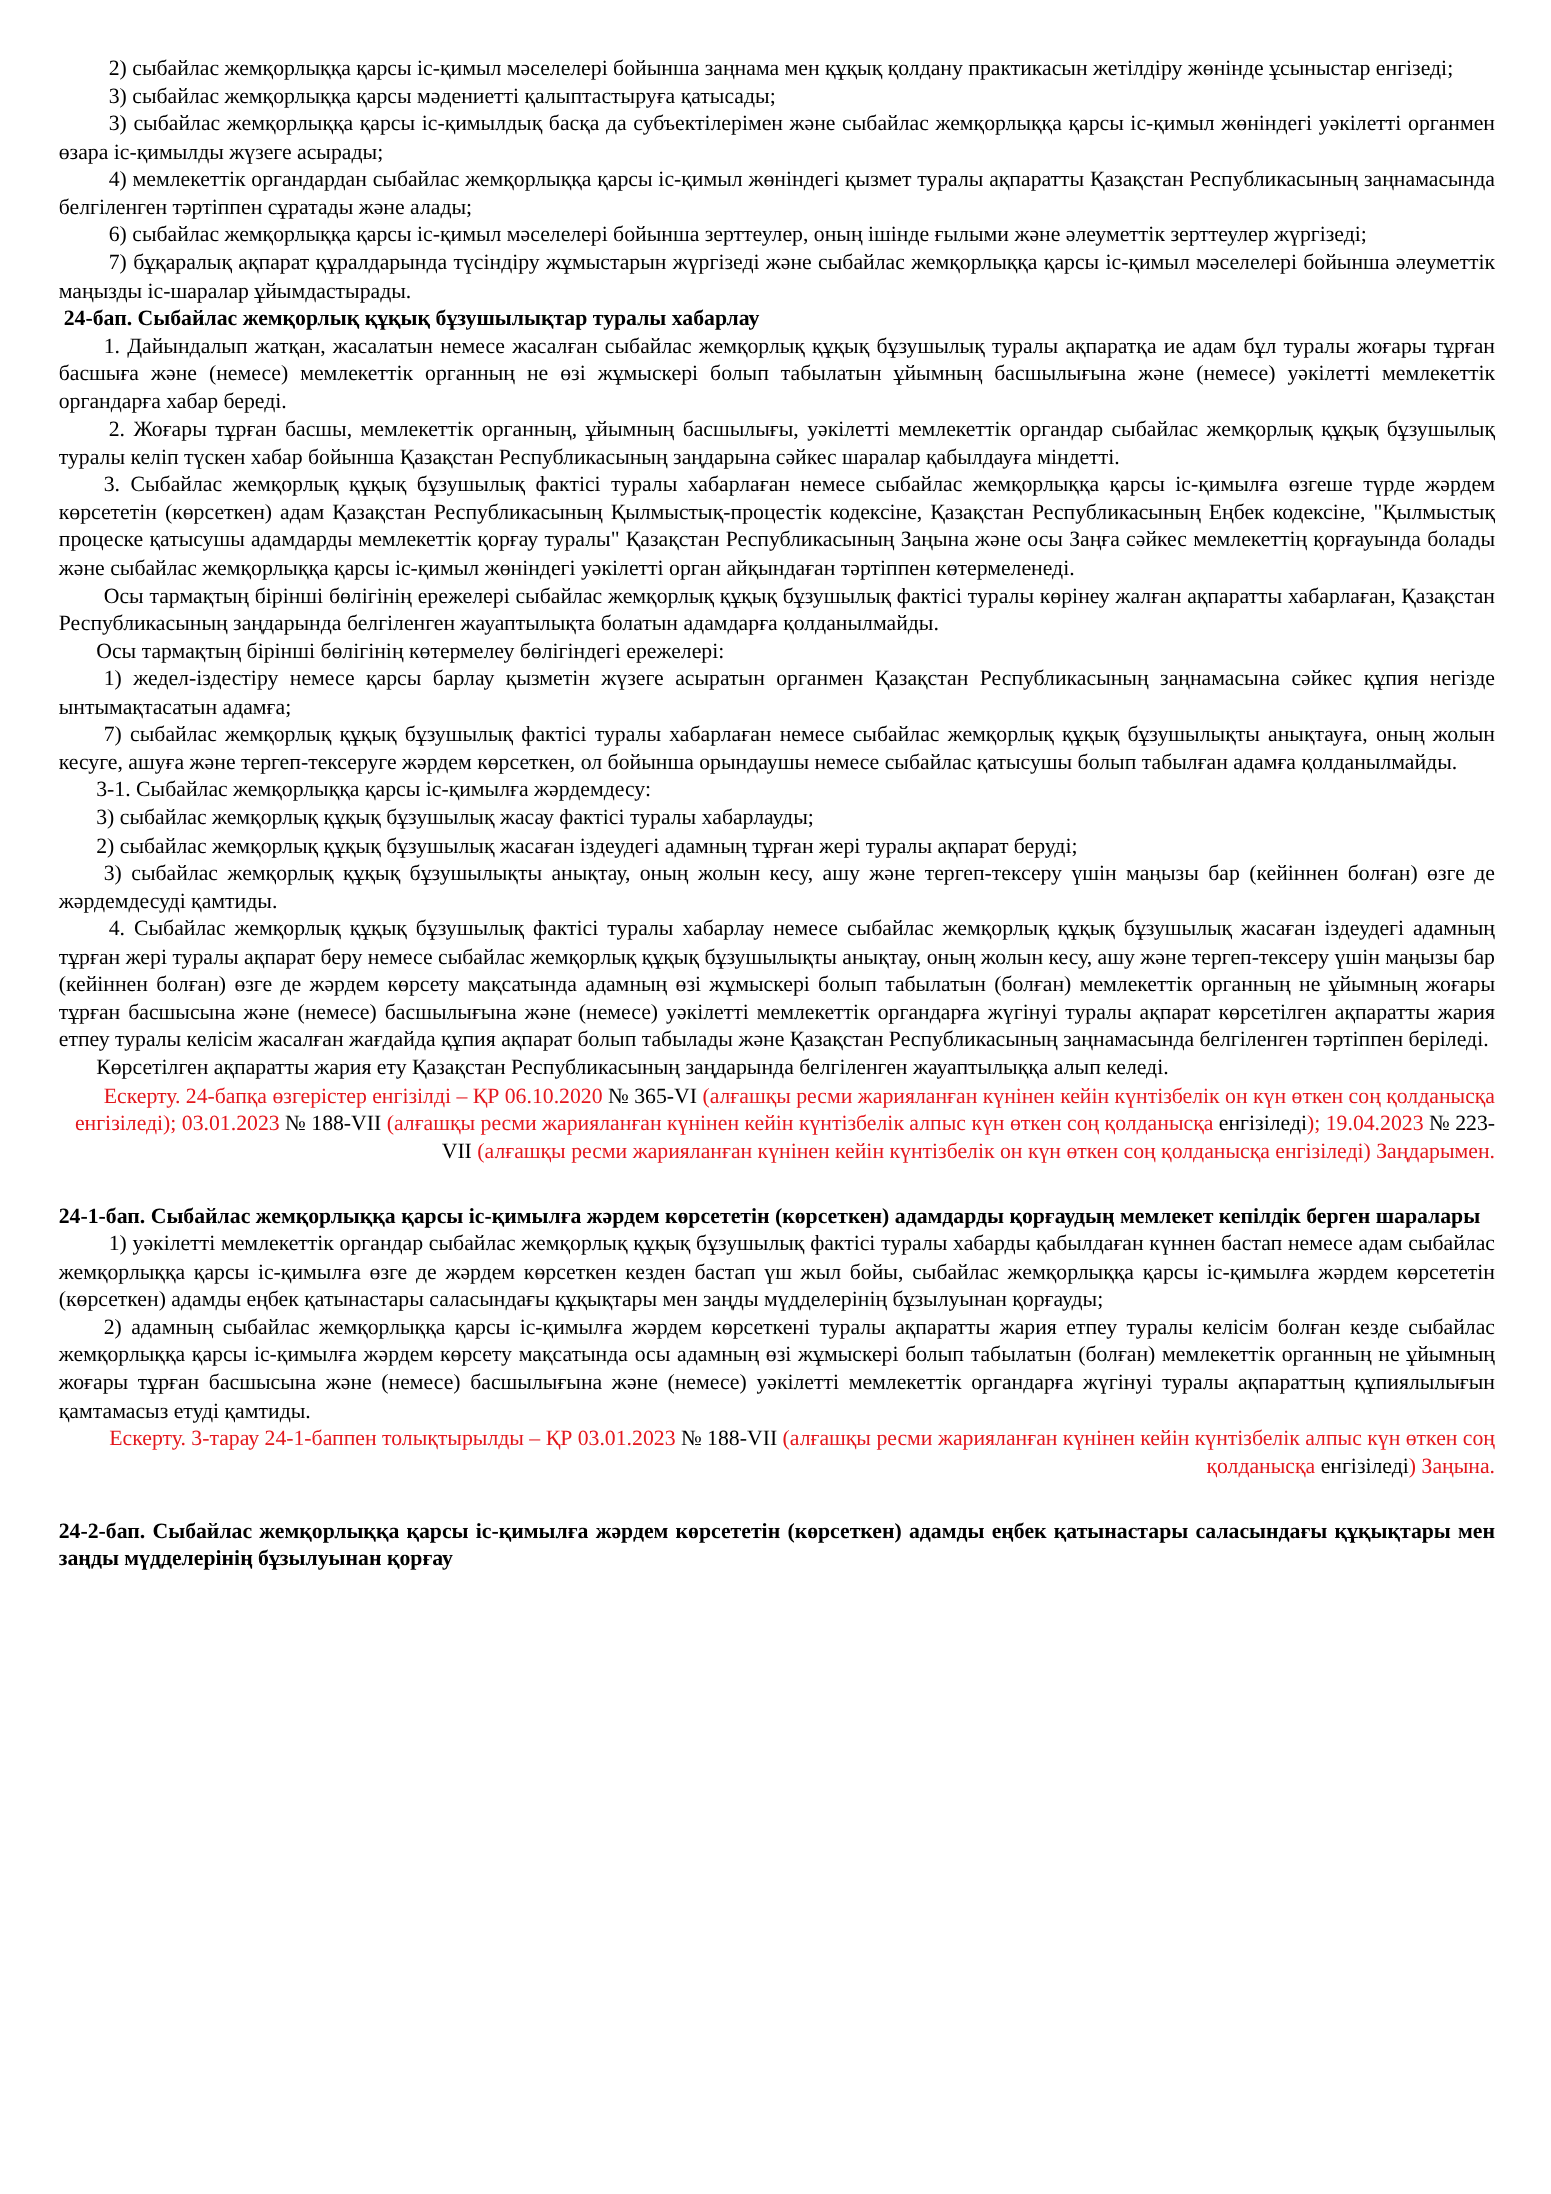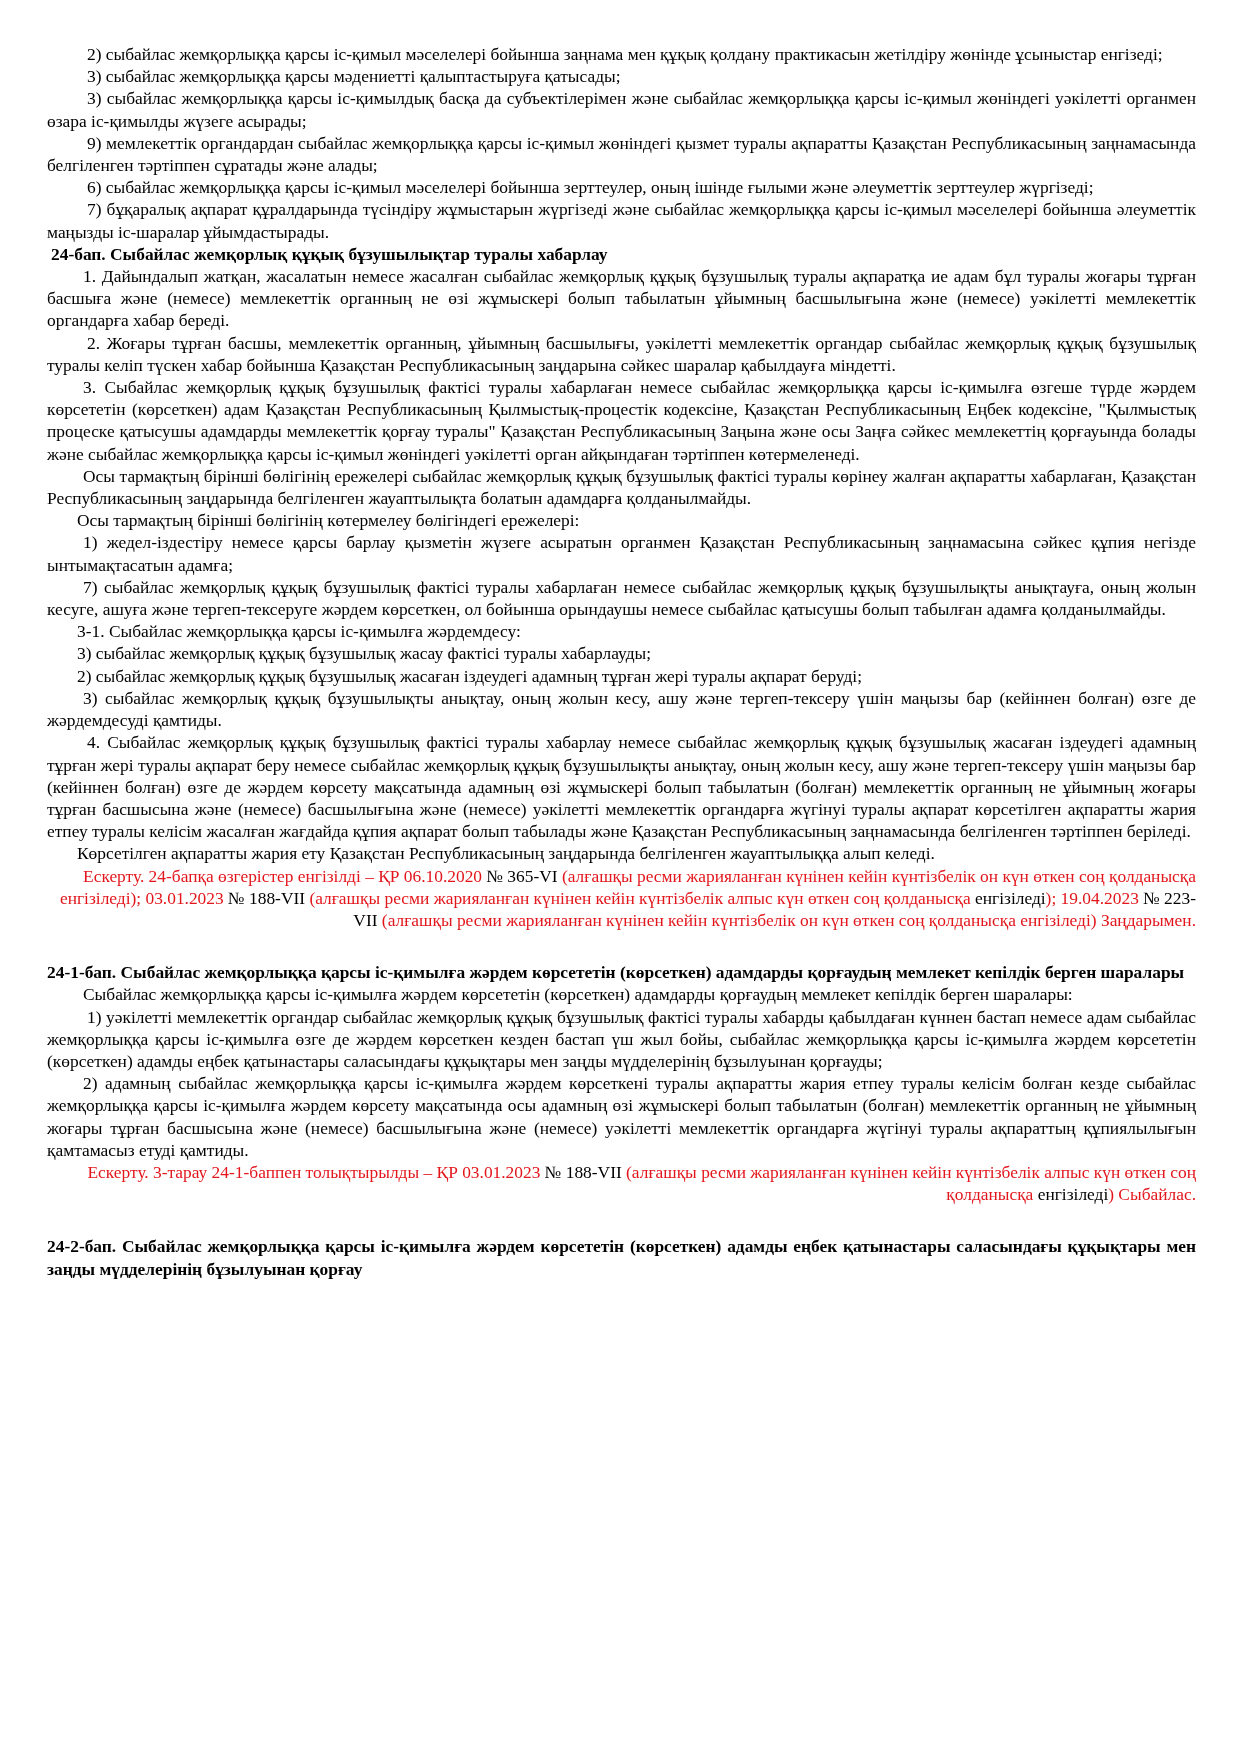--- a/index.html
+++ b/index.html
@@ -19,21 +19,21 @@
     .gap { height: 22px; }
   </style>
 </head>
 <body>
 
 <div class="page">
 
   <p class="i2">2) сыбайлас жемқорлыққа қарсы іс-қимыл мәселелері бойынша заңнама мен құқық қолдану практикасын жетілдіру жөнінде ұсыныстар енгізеді;</p>
   <p class="i2">3) сыбайлас жемқорлыққа қарсы мәдениетті қалыптастыруға қатысады;</p>
   <p class="i2">3) сыбайлас жемқорлыққа қарсы іс-қимылдық басқа да субъектілерімен және сыбайлас жемқорлыққа қарсы іс-қимыл жөніндегі уәкілетті органмен өзара іс-қимылды жүзеге асырады;</p>
-  <p class="i2">9) мемлекеттік органдардан сыбайлас жемқорлыққа қарсы іс-қимыл жөніндегі қызмет туралы ақпаратты Қазақстан Республикасының заңнамасында белгіленген тәртіппен сұратады және алады;</p>
+  <p class="i2">4) мемлекеттік органдардан сыбайлас жемқорлыққа қарсы іс-қимыл жөніндегі қызмет туралы ақпаратты Қазақстан Республикасының заңнамасында белгіленген тәртіппен сұратады және алады;</p>
   <p class="i2">6) сыбайлас жемқорлыққа қарсы іс-қимыл мәселелері бойынша зерттеулер, оның ішінде ғылыми және әлеуметтік зерттеулер жүргізеді;</p>
   <p class="i2">7) бұқаралық ақпарат құралдарында түсіндіру жұмыстарын жүргізеді және сыбайлас жемқорлыққа қарсы іс-қимыл мәселелері бойынша әлеуметтік маңызды іс-шаралар ұйымдастырады.</p>
 
   <p class="h i0">24-бап. Сыбайлас жемқорлық құқық бұзушылықтар туралы хабарлау</p>
   <p>1. Дайындалып жатқан, жасалатын немесе жасалған сыбайлас жемқорлық құқық бұзушылық туралы ақпаратқа ие адам бұл туралы жоғары тұрған басшыға және (немесе) мемлекеттік органның не өзі жұмыскері болып табылатын ұйымның басшылығына және (немесе) уәкілетті мемлекеттік органдарға хабар береді.</p>
   <p class="i2">2. Жоғары тұрған басшы, мемлекеттік органның, ұйымның басшылығы, уәкілетті мемлекеттік органдар сыбайлас жемқорлық құқық бұзушылық туралы келіп түскен хабар бойынша Қазақстан Республикасының заңдарына сәйкес шаралар қабылдауға міндетті.</p>
   <p>3. Сыбайлас жемқорлық құқық бұзушылық фактісі туралы хабарлаған немесе сыбайлас жемқорлыққа қарсы іс-қимылға өзгеше түрде жәрдем көрсететін (көрсеткен) адам Қазақстан Республикасының Қылмыстық-процестік кодексіне, Қазақстан Республикасының Еңбек кодексіне, "Қылмыстық процеске қатысушы адамдарды мемлекеттік қорғау туралы" Қазақстан Республикасының Заңына және осы Заңға сәйкес мемлекеттің қорғауында болады және сыбайлас жемқорлыққа қарсы іс-қимыл жөніндегі уәкілетті орган айқындаған тәртіппен көтермеленеді.</p>
   <p>Осы тармақтың бірінші бөлігінің ережелері сыбайлас жемқорлық құқық бұзушылық фактісі туралы көрінеу жалған ақпаратты хабарлаған, Қазақстан Республикасының заңдарында белгіленген жауаптылықта болатын адамдарға қолданылмайды.</p>
   <p class="i1">Осы тармақтың бірінші бөлігінің көтермелеу бөлігіндегі ережелері:</p>
   <p>1) жедел-іздестіру немесе қарсы барлау қызметін жүзеге асыратын органмен Қазақстан Республикасының заңнамасына сәйкес құпия негізде ынтымақтасатын адамға;</p>
@@ -45,24 +45,23 @@
   <p class="i2">4. Сыбайлас жемқорлық құқық бұзушылық фактісі туралы хабарлау немесе сыбайлас жемқорлық құқық бұзушылық жасаған іздеудегі адамның тұрған жері туралы ақпарат беру немесе сыбайлас жемқорлық құқық бұзушылықты анықтау, оның жолын кесу, ашу және тергеп-тексеру үшін маңызы бар (кейіннен болған) өзге де жәрдем көрсету мақсатында адамның өзі жұмыскері болып табылатын (болған) мемлекеттік органның не ұйымның жоғары тұрған басшысына және (немесе) басшылығына және (немесе) уәкілетті мемлекеттік органдарға жүгінуі туралы ақпарат көрсетілген ақпаратты жария етпеу туралы келісім жасалған жағдайда құпия ақпарат болып табылады және Қазақстан Республикасының заңнамасында белгіленген тәртіппен беріледі.</p>
   <p class="i1">Көрсетілген ақпаратты жария ету Қазақстан Республикасының заңдарында белгіленген жауаптылыққа алып келеді.</p>
   <p class="note i1">
     <span class="red">Ескерту. 24-бапқа өзгерістер енгізілді – ҚР 06.10.2020</span><span> № 365-VI </span><span class="red">(алғашқы ресми жарияланған күнінен кейін күнтізбелік он күн өткен соң қолданысқа енгізіледі); 03.01.2023</span><span> № 188-VII </span><span class="red">(алғашқы ресми жарияланған күнінен кейін күнтізбелік алпыс күн өткен соң қолданысқа</span><span> енгізіледі</span><span class="red">); 19.04.2023</span><span> № 223-VII </span><span class="red">(алғашқы ресми жарияланған күнінен кейін күнтізбелік он күн өткен соң қолданысқа енгізіледі) Заңдарымен.</span>
   </p>
 
   <div class="gap"></div>
   <div class="gap" style="height:8px"></div>
 
   <p class="h noind">24-1-бап. Сыбайлас жемқорлыққа қарсы іс-қимылға жәрдем көрсететін (көрсеткен) адамдарды қорғаудың мемлекет кепілдік берген шаралары</p>
-  <p>Сыбайлас жемқорлыққа қарсы іс-қимылға жәрдем көрсететін (көрсеткен) адамдарды қорғаудың мемлекет кепілдік берген шаралары:</p>
   <p class="i2">1) уәкілетті мемлекеттік органдар сыбайлас жемқорлық құқық бұзушылық фактісі туралы хабарды қабылдаған күннен бастап немесе адам сыбайлас жемқорлыққа қарсы іс-қимылға өзге де жәрдем көрсеткен кезден бастап үш жыл бойы, сыбайлас жемқорлыққа қарсы іс-қимылға жәрдем көрсететін (көрсеткен) адамды еңбек қатынастары саласындағы құқықтары мен заңды мүдделерінің бұзылуынан қорғауды;</p>
   <p>2) адамның сыбайлас жемқорлыққа қарсы іс-қимылға жәрдем көрсеткені туралы ақпаратты жария етпеу туралы келісім болған кезде сыбайлас жемқорлыққа қарсы іс-қимылға жәрдем көрсету мақсатында осы адамның өзі жұмыскері болып табылатын (болған) мемлекеттік органның не ұйымның жоғары тұрған басшысына және (немесе) басшылығына және (немесе) уәкілетті мемлекеттік органдарға жүгінуі туралы ақпараттың құпиялылығын қамтамасыз етуді қамтиды.</p>
   <p class="note">
-    <span class="red">Ескерту. 3-тарау 24-1-баппен толықтырылды – ҚР 03.01.2023</span><span> № 188-VII </span><span class="red">(алғашқы ресми жарияланған күнінен кейін күнтізбелік алпыс күн өткен соң қолданысқа</span><span> енгізіледі</span><span class="red">) Сыбайлас.</span>
+    <span class="red">Ескерту. 3-тарау 24-1-баппен толықтырылды – ҚР 03.01.2023</span><span> № 188-VII </span><span class="red">(алғашқы ресми жарияланған күнінен кейін күнтізбелік алпыс күн өткен соң қолданысқа</span><span> енгізіледі</span><span class="red">) Заңына.</span>
   </p>
 
   <div class="gap"></div>
   <div class="gap" style="height:8px"></div>
 
   <p class="h noind">24-2-бап. Сыбайлас жемқорлыққа қарсы іс-қимылға жәрдем көрсететін (көрсеткен) адамды еңбек қатынастары саласындағы құқықтары мен заңды мүдделерінің бұзылуынан қорғау</p>
 </div>
 
 </body></html>

